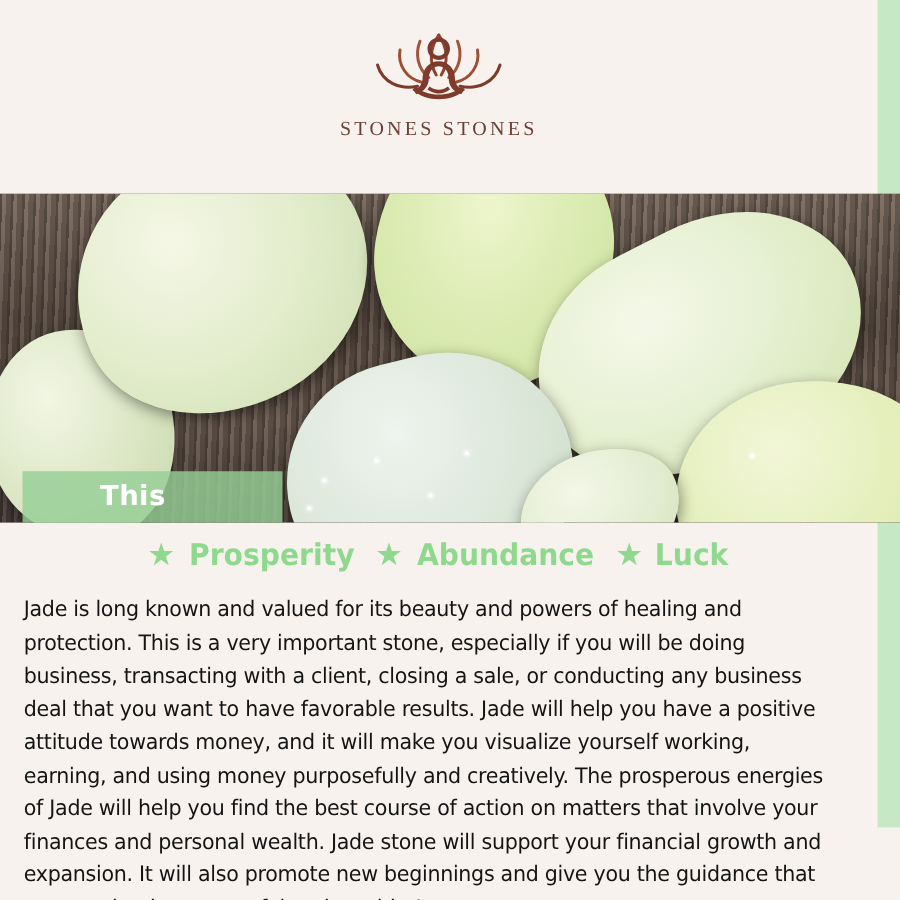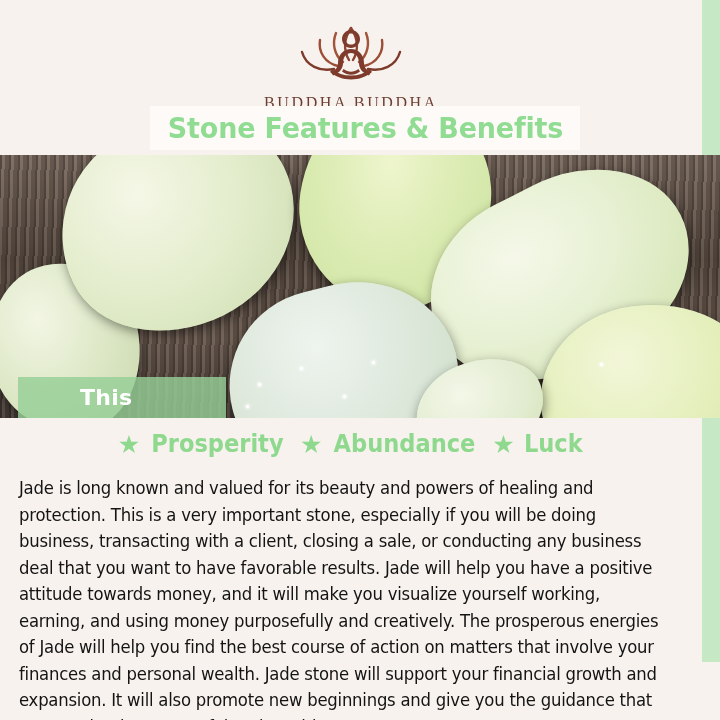--- a/index.html
+++ b/index.html
@@ -267,26 +267,23 @@
         </g>
         <g fill="#7e3b2c">
           <path d="M65 16 c5 0 9 4 9 9 0 5-4 9-9 9 -5 0-9-4-9-9 0-5 4-9 9-9 z
                    m0 3.4 c-3.1 0-5.6 2.5-5.6 5.6 0 3.1 2.5 5.6 5.6 5.6 3.1 0 5.6-2.5 5.6-5.6 0-3.1-2.5-5.6-5.6-5.6 z"></path>
           <path d="M65 35 c-7.5 0-13 6-13 14 0 4-2 7-7 9 l2 3.4 c7-2.6 10-7 10-12.4 0-5.8 3.4-10 8-10 4.6 0 8 4.2 8 10 0 5.4 3 9.8 10 12.4 l2-3.4 c-5-2-7-5-7-9 0-8-5.5-14-13-14 z"></path>
           <path d="M44 58 c6 5 13 7.4 21 7.4 8 0 15-2.4 21-7.4 l-2.2-2.8 c-5.2 4.3-11.4 6.4-18.8 6.4 -7.4 0-13.6-2.1-18.8-6.4 l-2.2 2.8 z"></path>
           <path d="M56 57.5 c3 2.2 6 3.2 9 3.2 3 0 6-1 9-3.2 l-1.6-2.4 c-2.5 1.8-4.9 2.6-7.4 2.6 -2.5 0-4.9-0.8-7.4-2.6 l-1.6 2.4 z"></path>
         </g>
       </svg>
     </span>
-    <span class="logo-word">BUDDHA BUDDHA</span>
+    <span class="logo-word">STONES STONES</span>
   </div>
 
-  <div class="title-banner">
-    <span class="title-text">Stone Features &amp; Benefits</span>
-  </div>
 
   <div class="photo">
     <div class="wood"></div>
     <div class="stone s1"></div>
     <div class="stone s2"></div>
     <div class="stone s3"></div>
     <div class="stone s4"></div>
     <div class="stone s5"></div>
     <div class="stone s6"></div>
     <div class="stone s7"></div>

